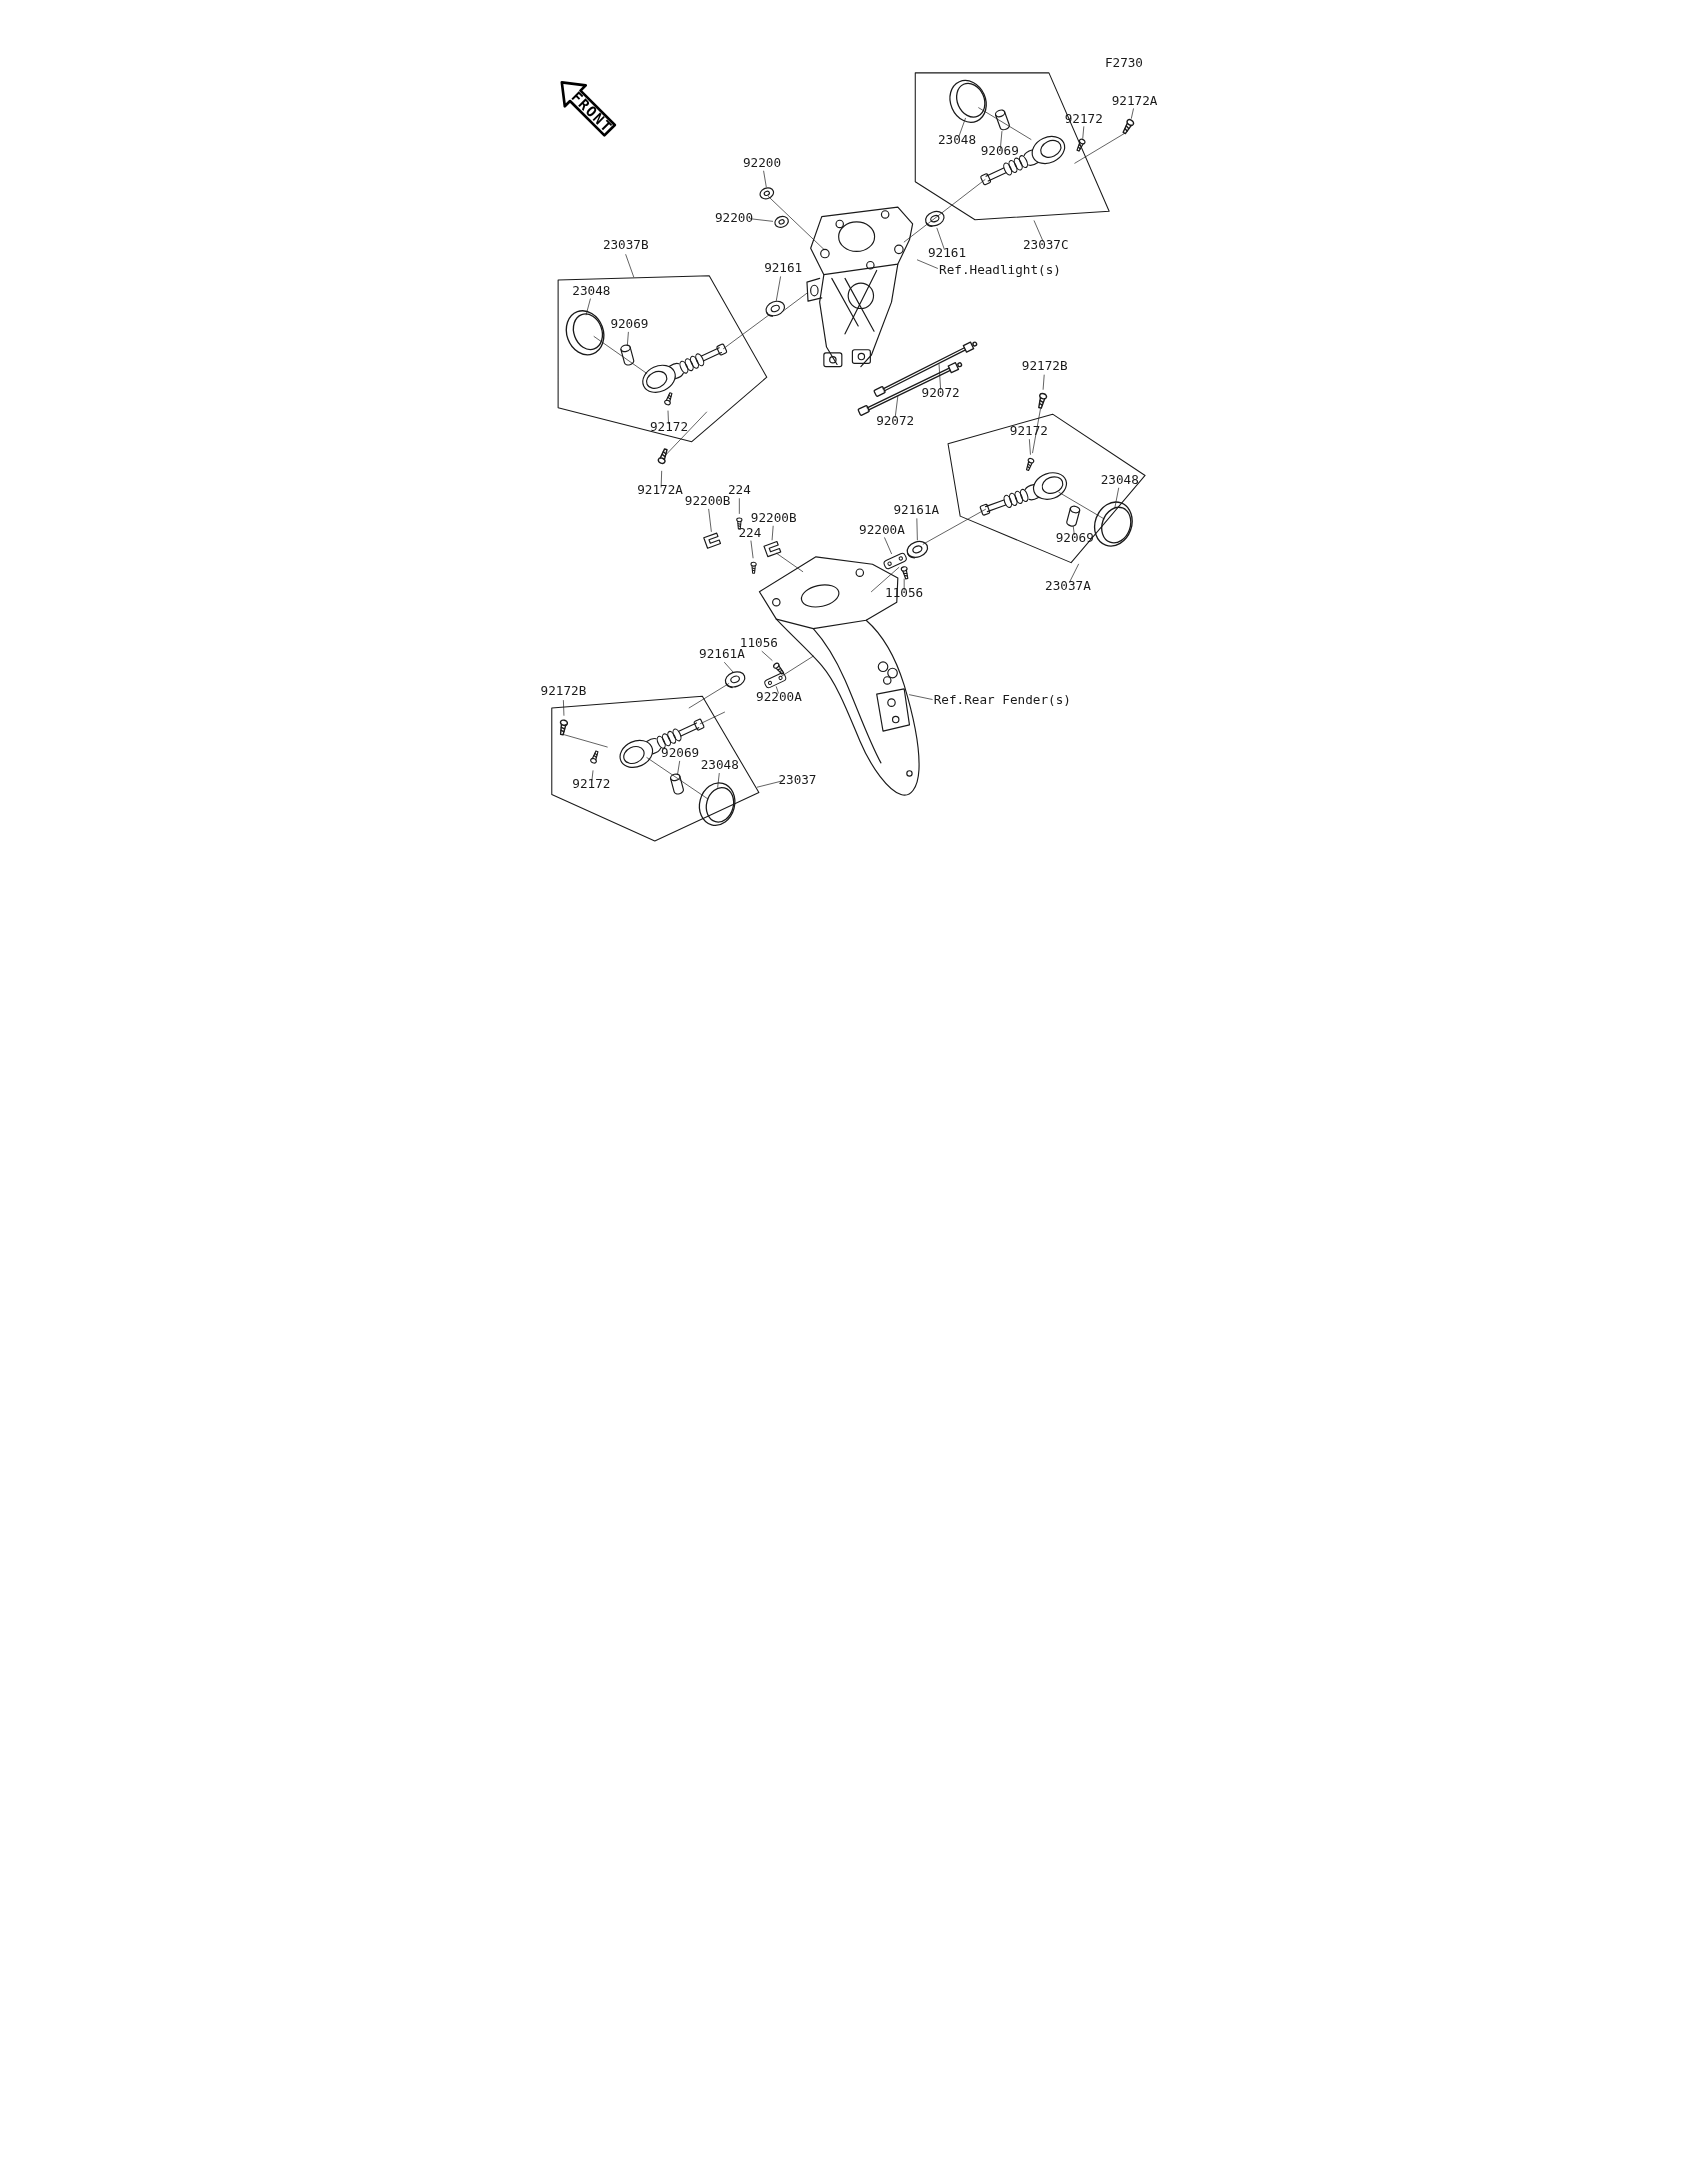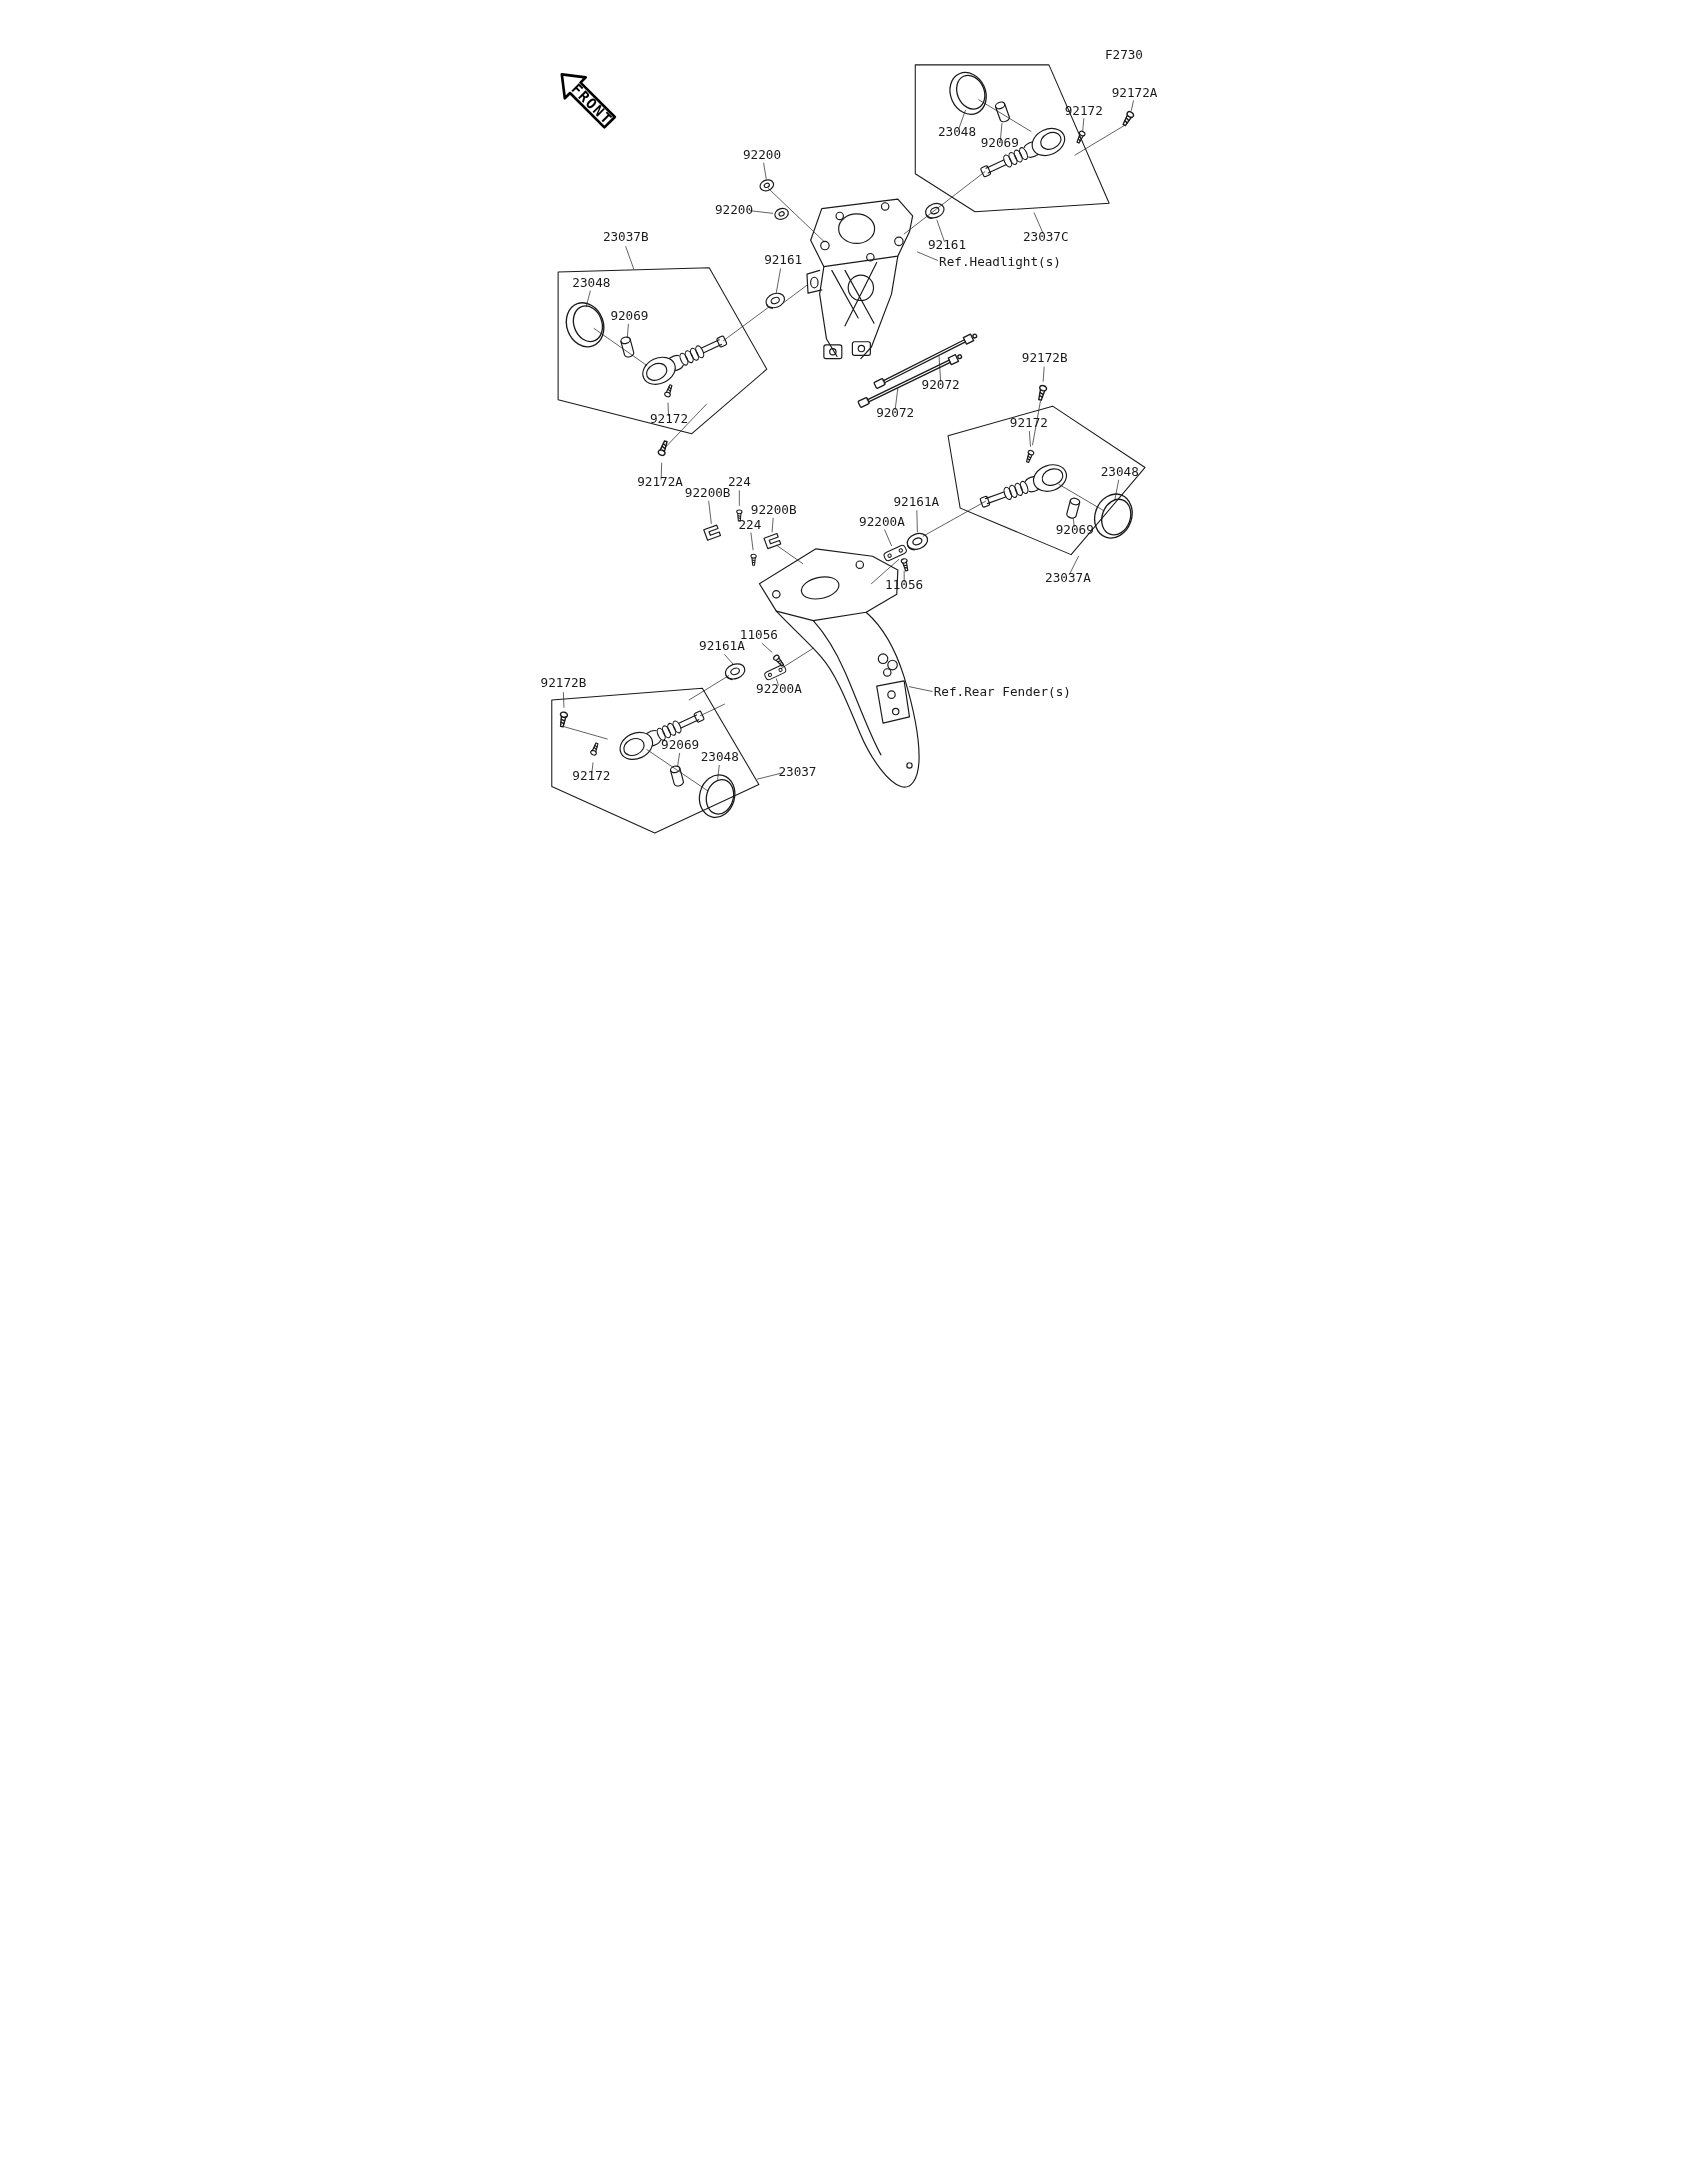--- a/index.html
+++ b/index.html
@@ -2,21 +2,21 @@
 <html style="font-size:8.5px"><head>
 <meta charset="utf-8">
 <style>
   html, body {
     margin: 0;
     padding: 0;
     background: #ffffff;
   }
   .page {
     width: 655px;
-    margin: 8px auto;
+    margin: 16px auto;
     background: #ffffff;
     padding: 22px 0;
   }
   svg {
     display: block;
     width: 634px;
     margin: 0 auto;
     stroke-linecap: round;
     stroke-linejoin: round;
   }

